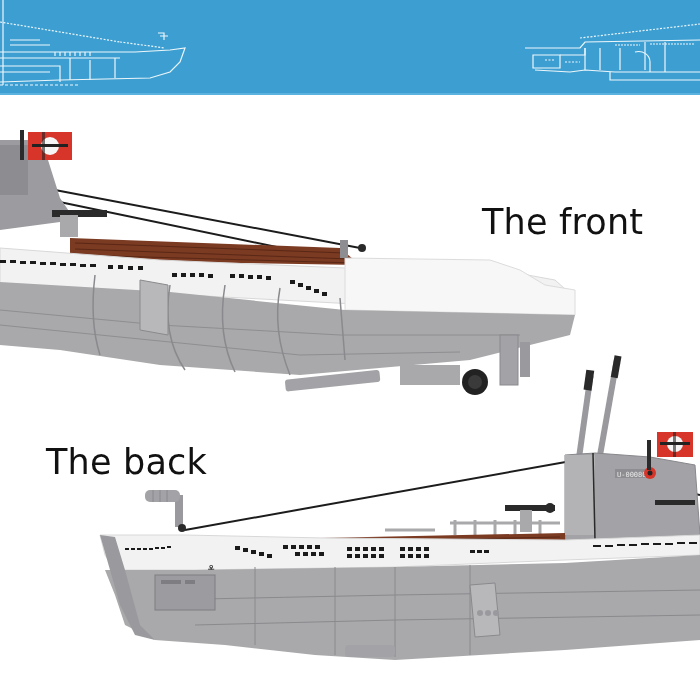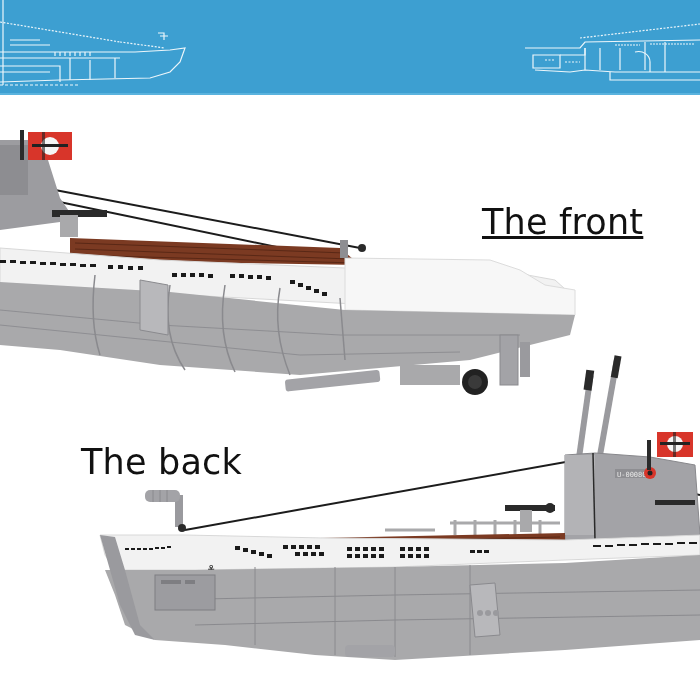--- a/index.html
+++ b/index.html
@@ -13,22 +13,22 @@
     }
     .banner svg { position: absolute; top: 0; }
     .banner .bp-left { left: 0; }
     .banner .bp-right { right: 0; }
 
     .label {
       position: absolute; color: #111111;
       font-size: 35px; font-weight: normal; letter-spacing: 0.2px;
       white-space: nowrap;
     }
-    .label-front { left: 482px; top: 202px; text-decoration: underline; }
-    .label-back { left: 46px; top: 442px; margin-left: 35px; }
+    .label-front { left: 482px; top: 202px; }
+    .label-back { left: 46px; top: 442px; }
 
     .sub { position: absolute; }
     .sub-front { left: 0; top: 120px; width: 590px; height: 290px; }
     .sub-back { left: 95px; top: 345px; width: 605px; height: 335px; }
   </style>
 </head>
 <body>
 
 <div class="banner">
   <svg class="bp-left" width="200" height="95" viewBox="0 0 200 95">

